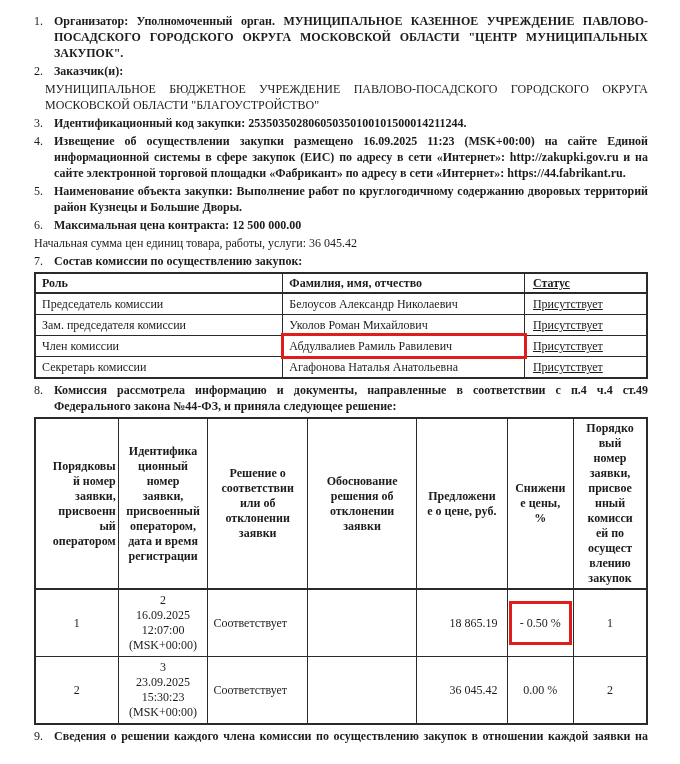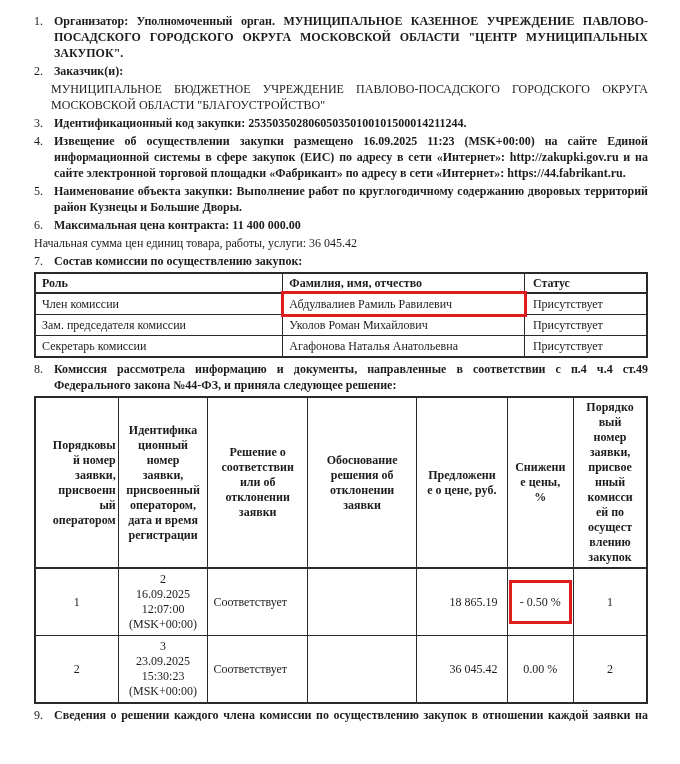--- a/index.html
+++ b/index.html
@@ -18,42 +18,42 @@
   .item .num {
     flex: 0 0 20px;
     white-space: nowrap;
   }
   .item .txt {
     flex: 1;
     text-align: justify;
     font-weight: bold;
   }
   .plain { margin: 2px 0; text-align: justify; }
-  .sub-par { margin: 2px 0 2px 17px; text-align: justify; }
+  .sub-par { margin: 2px 0 2px 11px; text-align: justify; }
   .cutoff .txt { text-align: justify; text-align-last: justify; }
 
   table {
     border-collapse: collapse;
     width: 100%;
     table-layout: fixed;
     margin: 3px 0;
   }
   th, td {
     border: 1px solid #2a2a2a;
     padding: 1px 4px;
     vertical-align: middle;
   }
   table { border: 2px solid #2a2a2a; }
   thead th { border-bottom: 2px solid #2a2a2a; font-weight: bold; text-align: center; }
 
   
   .t1 td { height: 18px; }
   .t1 .c-role  { width: 41%; text-align: left; padding-left: 6px; border-radius: 7px; }
   .t1 .c-name  { width: 40%; text-align: left; padding-left: 6px; }
-  .t1 .c-status{ width: 19%; text-align: left; padding-left: 8px; }
+  .t1 .c-status{ width: 19%; text-align: left; padding-left: 8px; text-decoration: underline; }
 
   
   .t2 th { line-height: 15px; white-space: pre-line; padding: 2px 2px; }
   .t2 td { line-height: 15px; text-align: center; padding: 2px 3px; }
   .t2 .pre { white-space: pre-line; }
   .t2 .left { text-align: left; padding-left: 5px; }
   .t2 .right { text-align: right; padding-right: 9px; }
   .t2 .w1 { width: 13.5%; text-align: right; } .t2 .w2 { width: 14.7%; } .t2 .w3 { width: 16.4%; }
   .t2 .w4 { width: 18.1%; } .t2 .w5 { width: 14.8%; } .t2 .w6 { width: 10.7%; }
   .t2 .w7 { width: 11.8%; }
@@ -95,49 +95,54 @@
     <div class="txt">Извещение об осуществлении закупки размещено 16.09.2025 11:23 (MSK+00:00) на сайте Единой информационной системы в сфере закупок (ЕИС) по адресу в сети «Интернет»: http://zakupki.gov.ru и на сайте электронной торговой площадки «Фабрикант» по адресу в сети «Интернет»: https://44.fabrikant.ru.</div>
   </div>
 
   <div class="item">
     <span class="num">5.</span>
     <div class="txt">Наименование объекта закупки: Выполнение работ по круглогодичному содержанию дворовых территорий район Кузнецы и Большие Дворы.</div>
   </div>
 
   <div class="item">
     <span class="num">6.</span>
-    <div class="txt">Максимальная цена контракта: 11 400 000.00</div>
+    <div class="txt">Максимальная цена контракта: 12 500 000.00</div>
   </div>
   <div class="plain">Начальная сумма цен единиц товара, работы, услуги: 36 045.42</div>
 
   <div class="item">
     <span class="num">7.</span>
     <div class="txt">Состав комиссии по осуществлению закупок:</div>
   </div>
 
   <table class="t1">
     <thead>
       <tr>
         <th class="c-role">Роль</th>
         <th class="c-name">Фамилия, имя, отчество</th>
         <th class="c-status">Статус</th>
       </tr>
     </thead>
     <tbody>
+      <tr>
+        <td class="c-role">Председатель комиссии</td>
+        <td class="c-name">Белоусов Александр Николаевич</td>
+        <td class="c-status">Присутствует</td>
+      </tr>
+      <tr>
+        <td class="c-role">Зам. председателя комиссии</td>
+        <td class="c-name">Уколов Роман Михайлович</td>
+        <td class="c-status">Присутствует</td>
+      </tr>
       <tr>
         <td class="c-role">Член комиссии</td>
         <td class="c-name rel">
           <span>Абдулвалиев Рамиль Равилевич</span>
           <div class="redbox redbox-name"></div>
         </td>
-        <td class="c-status">Присутствует</td>
-      </tr>
-      <tr>
-        <td class="c-role">Зам. председателя комиссии</td>
-        <td class="c-name">Уколов Роман Михайлович</td>
         <td class="c-status">Присутствует</td>
       </tr>
       <tr>
         <td class="c-role">Секретарь комиссии</td>
         <td class="c-name">Агафонова Наталья Анатольевна</td>
         <td class="c-status">Присутствует</td>
       </tr>
     </tbody>
   </table>
 

